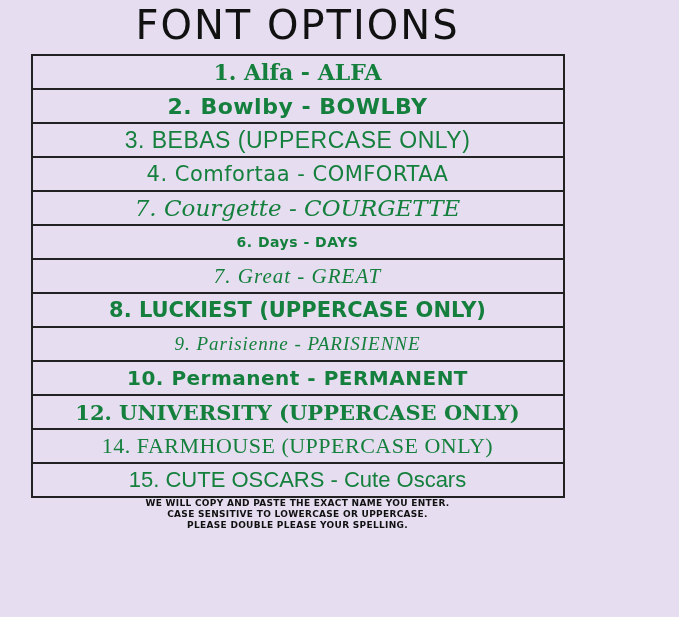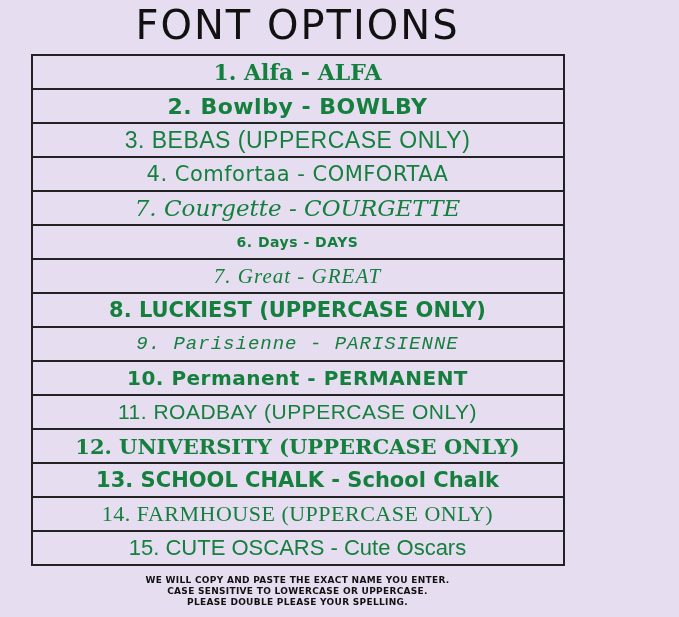--- a/index.html
+++ b/index.html
@@ -59,30 +59,29 @@
 
   
   .f-alfa      { font-family: "DejaVu Serif", serif; font-weight: bold; font-size: 22px; letter-spacing: 0px; }
   .f-bowlby    { font-family: "DejaVu Sans", sans-serif; font-weight: bold; font-size: 22px; letter-spacing: 0.5px; }
   .f-bebas     { font-family: "Liberation Sans", sans-serif; font-weight: 400; font-size: 23px; letter-spacing: 0.5px; }
   .f-comfortaa { font-family: "DejaVu Sans", sans-serif; font-weight: 400; font-size: 21px; letter-spacing: 0.5px; }
   .f-courgette { font-family: "DejaVu Serif", serif; font-style: italic; font-weight: 400; font-size: 23px; }
   .f-days      { font-family: "DejaVu Sans", sans-serif; font-weight: bold; font-size: 14px; letter-spacing: 0.5px; }
   .f-great     { font-family: "Liberation Serif", serif; font-style: italic; font-weight: 400; font-size: 21px; letter-spacing: 1px; }
   .f-luckiest  { font-family: "DejaVu Sans", sans-serif; font-weight: bold; font-size: 21px; letter-spacing: 0px; }
-  .f-parisienne{ font-family: Liberation Mono, monospace; font-style: italic; font-weight: 400; font-size: 19px; letter-spacing: 1px; }
+  .f-parisienne{ font-family: Liberation Serif, serif; font-style: italic; font-weight: 400; font-size: 19px; letter-spacing: 1px; }
   .f-permanent { font-family: "DejaVu Sans", sans-serif; font-weight: bold; font-size: 20px; letter-spacing: 0.5px; }
   .f-roadbay   { font-family: "Liberation Sans", sans-serif; font-weight: 400; font-size: 21px; letter-spacing: 0.5px; }
   .f-university{ font-family: "DejaVu Serif", serif; font-weight: bold; font-size: 21px; letter-spacing: 0px; }
   .f-chalk     { font-family: "DejaVu Sans", sans-serif; font-weight: bold; font-size: 21px; letter-spacing: 0px; }
   .f-farmhouse { font-family: "Liberation Serif", serif; font-weight: 400; font-size: 22px; letter-spacing: 0.5px; }
   .f-cute      { font-family: Liberation Sans, sans-serif; font-weight: 400; font-size: 22px; letter-spacing: 0px; }
 
   .footer {
-    margin-top: 9px;
     width: 400px;
     text-align: center;
     font-family: "DejaVu Sans", sans-serif;
     font-weight: bold;
     font-size: 9px;
     line-height: 11px;
     letter-spacing: 0.3px;
     color: #111;
   }
   .footer div { white-space: nowrap; }
@@ -119,27 +118,21 @@
       <div class="row">
         <span class="f-luckiest">8. LUCKIEST (UPPERCASE ONLY)</span>
       </div>
       <div class="row">
         <span class="f-parisienne">9. Parisienne - PARISIENNE</span>
       </div>
       <div class="row">
         <span class="f-permanent">10. Permanent - PERMANENT</span>
       </div>
       <div class="row">
-        <span class="f-roadbay">11. ROADBAY (UPPERCASE ONLY)</span>
-      </div>
-      <div class="row">
         <span class="f-university">12. UNIVERSITY (UPPERCASE ONLY)</span>
-      </div>
-      <div class="row">
-        <span class="f-chalk">13. SCHOOL CHALK - School Chalk</span>
       </div>
       <div class="row">
         <span class="f-farmhouse">14. FARMHOUSE (UPPERCASE ONLY)</span>
       </div>
       <div class="row">
         <span class="f-cute">15. CUTE OSCARS - Cute Oscars</span>
       </div>
     </div>
 
   <div class="footer">

